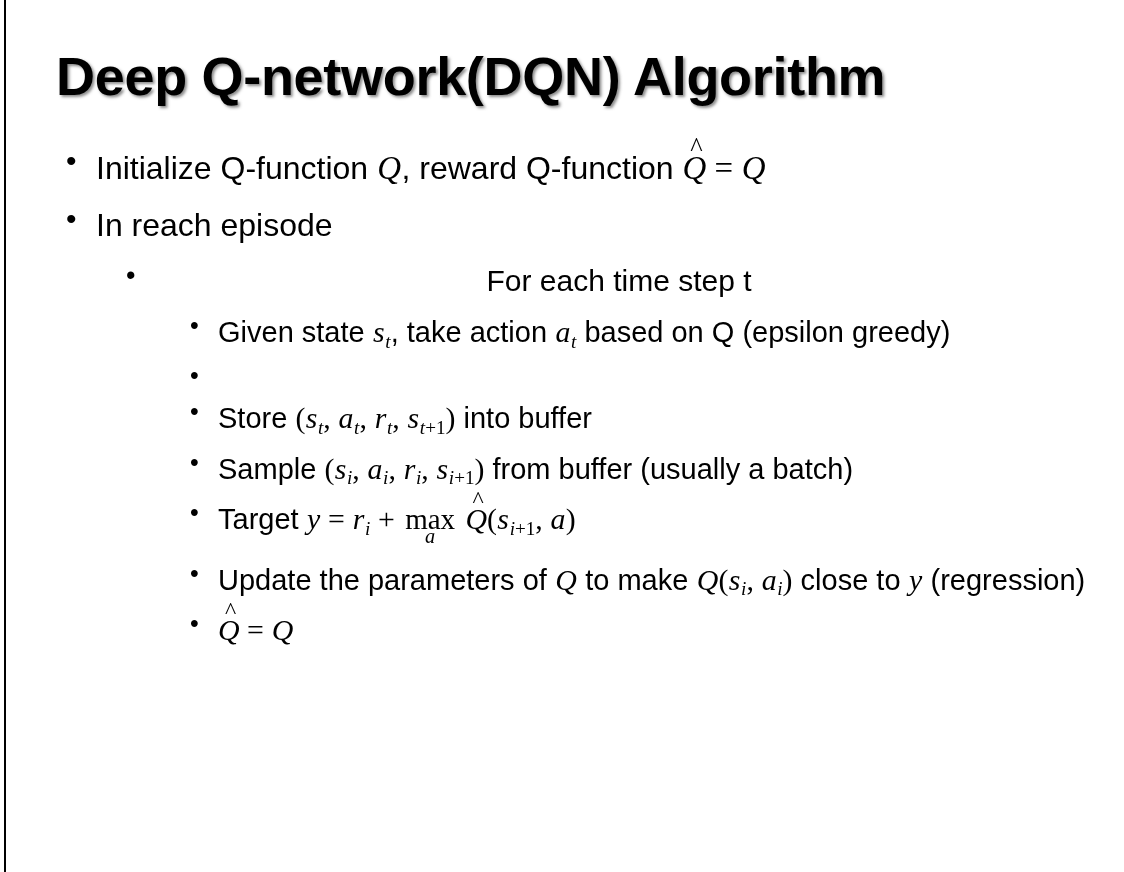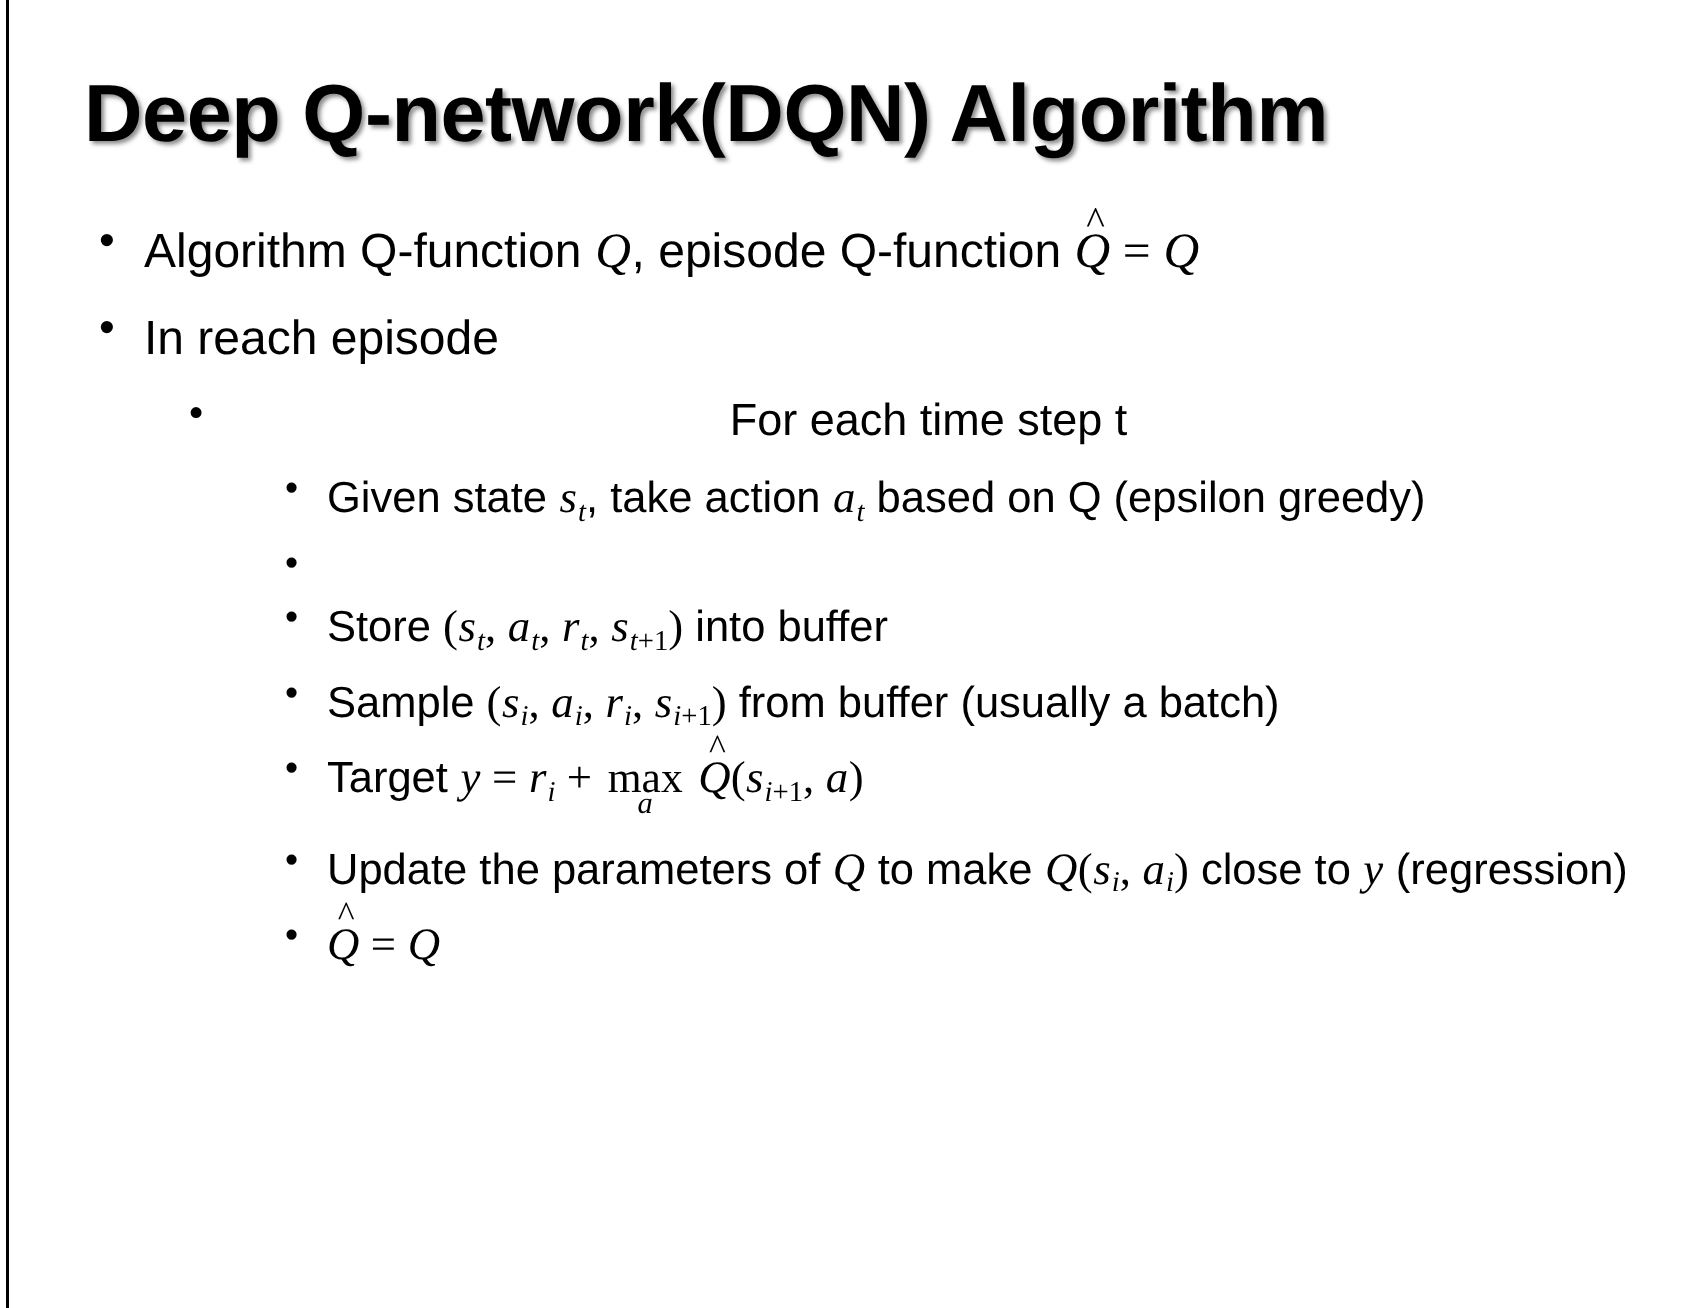--- a/index.html
+++ b/index.html
@@ -168,21 +168,21 @@
 <div class="slide">
 
   <div class="slide-left-rule"></div>
 
   <div class="slide-title">Deep Q-network(DQN) Algorithm</div>
 
   <div class="body-list">
 
     <div class="bullet-row lvl1">
       <span class="bullet-mark">•</span>
-      <span class="bullet-text"><span>Algorithm Q-function </span><span class="mi">Q</span><span>, episode Q-function </span><span class="hat-wrap"><span class="hat">^</span><span>Q</span></span><span class="sp"></span><span class="mo">=</span><span class="sp"></span><span class="mi">Q</span></span>
+      <span class="bullet-text"><span>Initialize Q-function </span><span class="mi">Q</span><span>, reward Q-function </span><span class="hat-wrap"><span class="hat">^</span><span>Q</span></span><span class="sp"></span><span class="mo">=</span><span class="sp"></span><span class="mi">Q</span></span>
     </div>
 
     <div class="bullet-row lvl1">
       <span class="bullet-mark">•</span>
       <span class="bullet-text">In reach episode</span>
     </div>
 
     <div class="bullet-row lvl2">
       <span class="bullet-mark">•</span>
       <span class="bullet-text">For each time step t</span>

